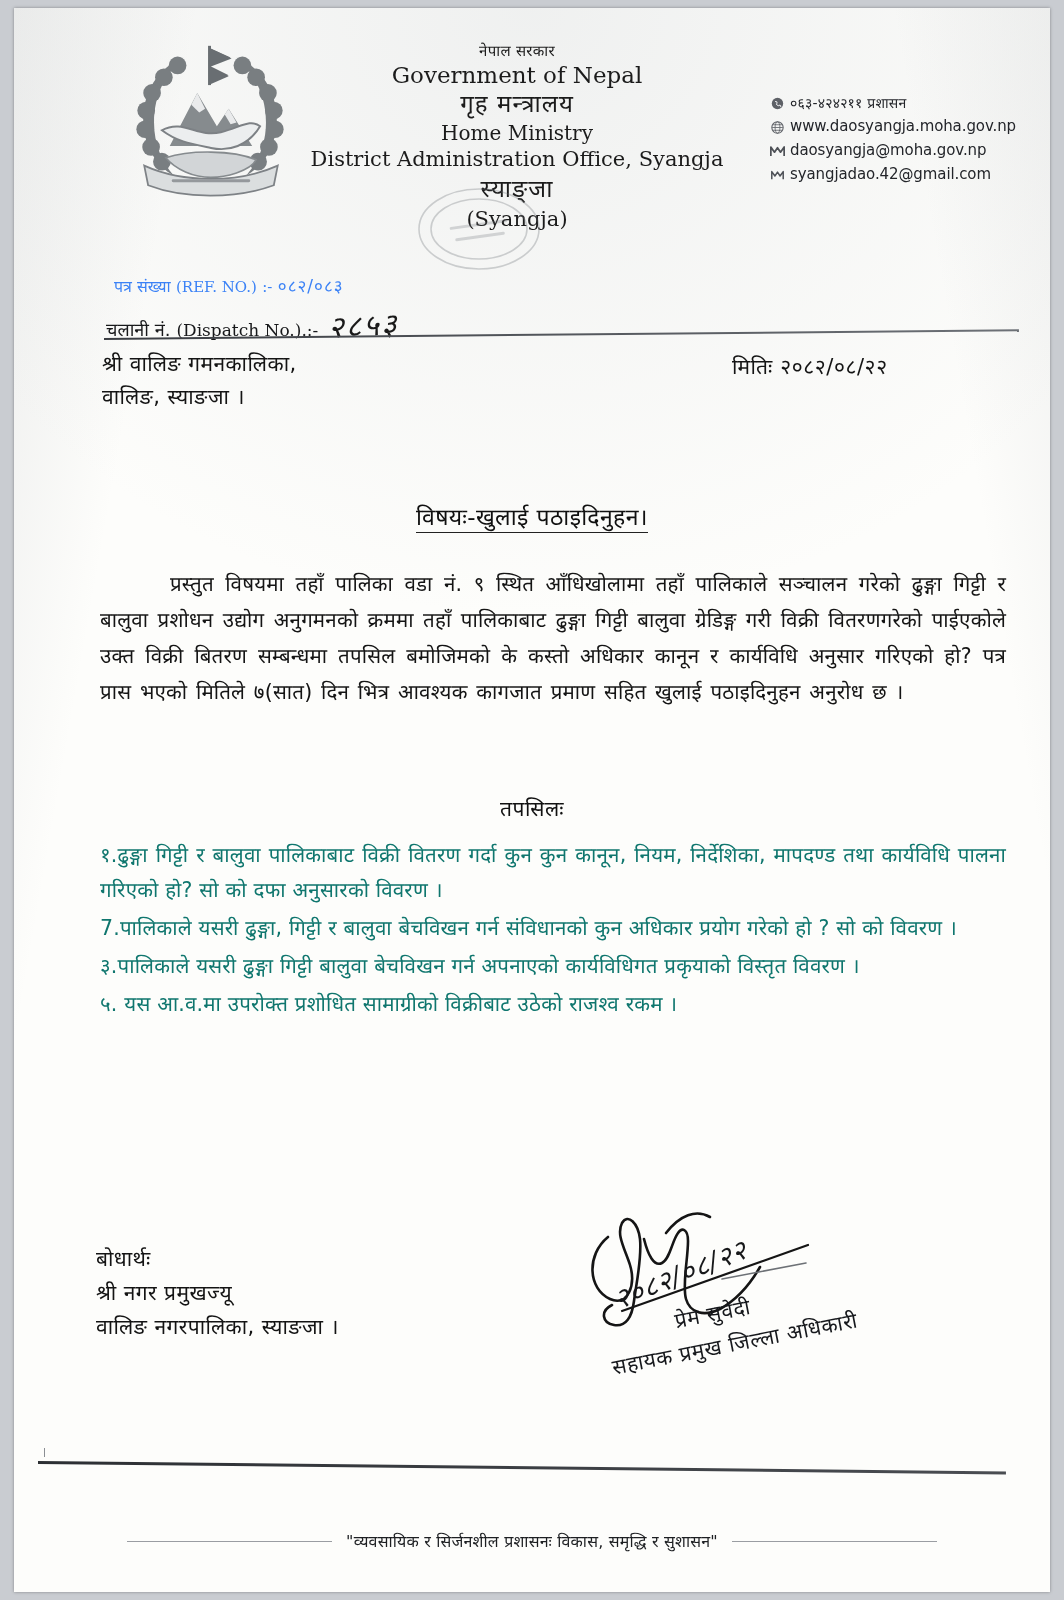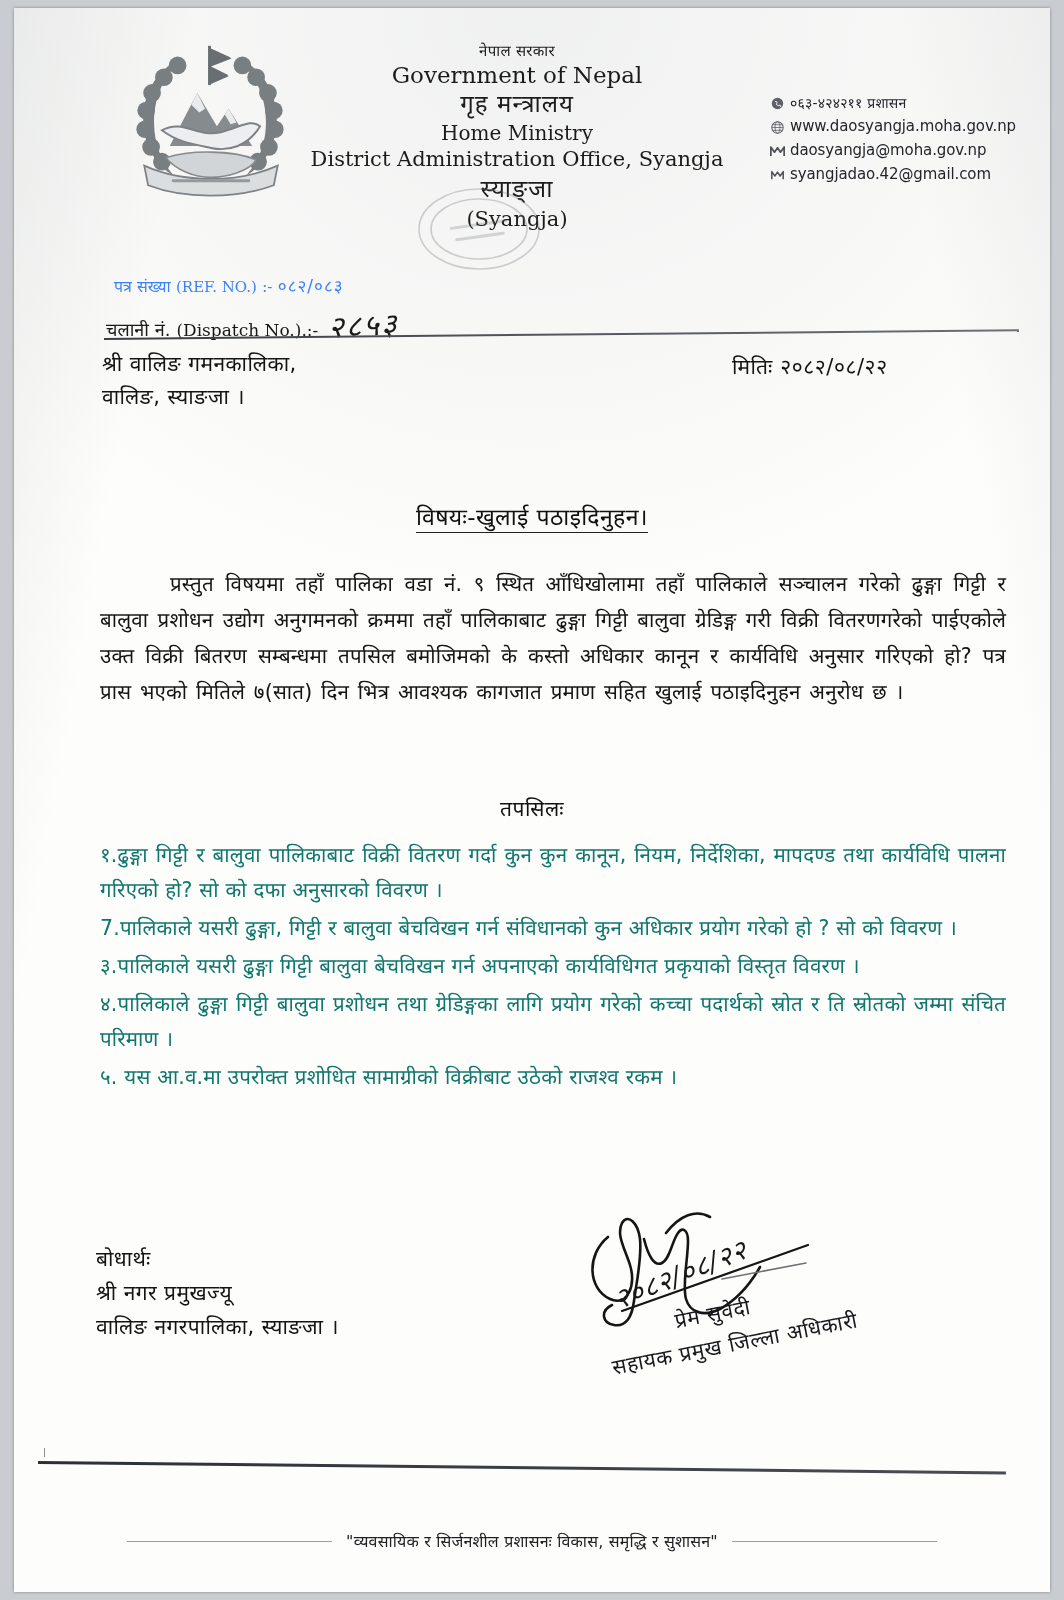--- a/index.html
+++ b/index.html
@@ -294,21 +294,20 @@
   </div>
 
   <div class="body-para">प्रस्तुत विषयमा तहाँ पालिका वडा नं. ९ स्थित आँधिखोलामा तहाँ पालिकाले सञ्चालन गरेको ढुङ्गा गिट्टी र बालुवा प्रशोधन उद्योग अनुगमनको क्रममा तहाँ पालिकाबाट ढुङ्गा गिट्टी बालुवा ग्रेडिङ्ग गरी विक्री वितरणगरेको पाईएकोले उक्त विक्री बितरण सम्बन्धमा तपसिल बमोजिमको के कस्तो अधिकार कानून र कार्यविधि अनुसार गरिएको हो? पत्र प्रास भएको मितिले ७(सात) दिन भित्र  आवश्यक कागजात प्रमाण सहित खुलाई पठाइदिनुहन अनुरोध छ ।</div>
 
   <div class="tapasil">तपसिलः</div>
 
   <div class="list">
     <div class="li">१.ढुङ्गा गिट्टी र बालुवा पालिकाबाट विक्री वितरण गर्दा कुन कुन कानून, नियम, निर्देशिका, मापदण्ड तथा कार्यविधि पालना गरिएको हो? सो को दफा अनुसारको विवरण ।</div>
     <div class="li">7.पालिकाले यसरी ढुङ्गा, गिट्टी र बालुवा बेचविखन गर्न संविधानको कुन अधिकार प्रयोग गरेको हो ? सो को विवरण ।</div>
     <div class="li">३.पालिकाले यसरी ढुङ्गा गिट्टी बालुवा बेचविखन गर्न अपनाएको कार्यविधिगत प्रकृयाको विस्तृत विवरण ।</div>
-    <div class="li">४.पालिकाले ढुङ्गा गिट्टी बालुवा प्रशोधन तथा ग्रेडिङ्गका लागि प्रयोग गरेको कच्चा पदार्थको स्रोत र ति स्रोतको जम्मा संचित परिमाण ।</div>
     <div class="li">५. यस आ.व.मा उपरोक्त प्रशोधित सामाग्रीको विक्रीबाट उठेको राजश्व रकम ।</div>
   </div>
 
   <div class="cc">
     <div>बोधार्थः</div>
     <div>श्री नगर प्रमुखज्यू</div>
     <div>वालिङ नगरपालिका, स्याङजा ।</div>
   </div>
 
   <div class="sig-wrap">

